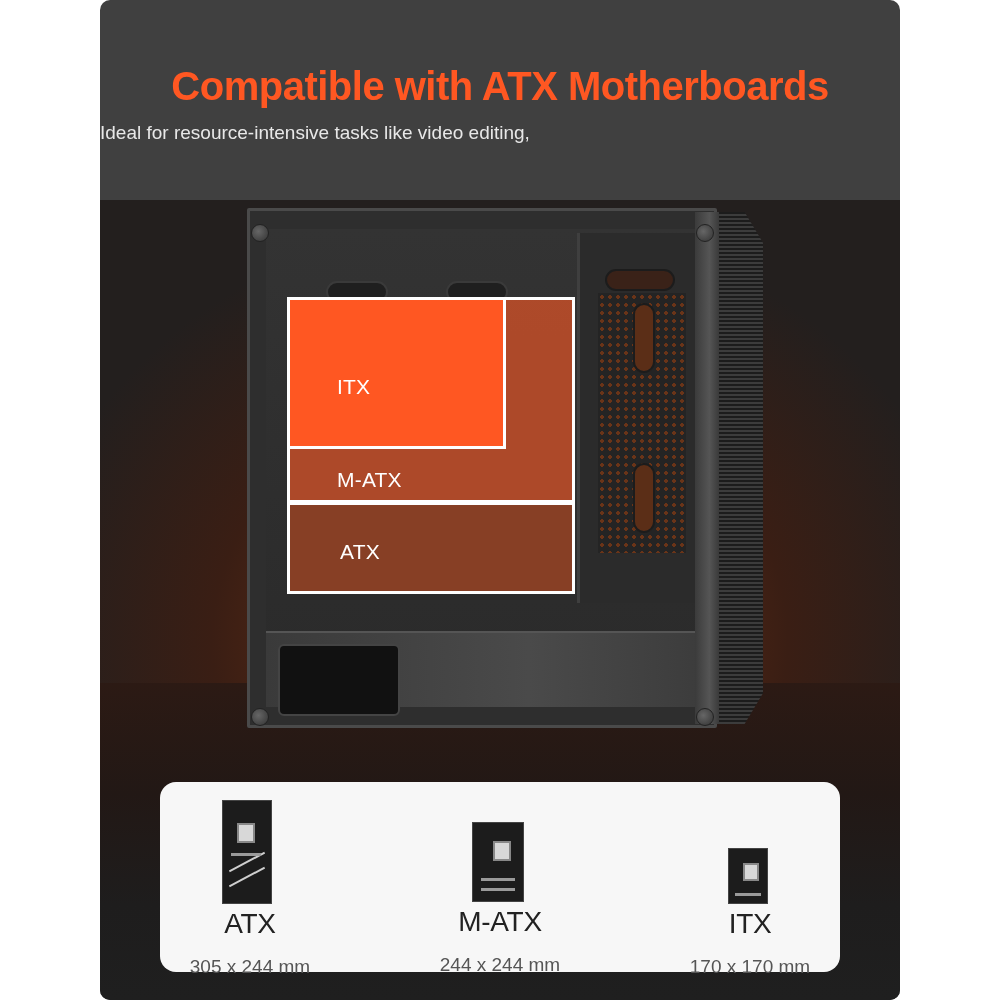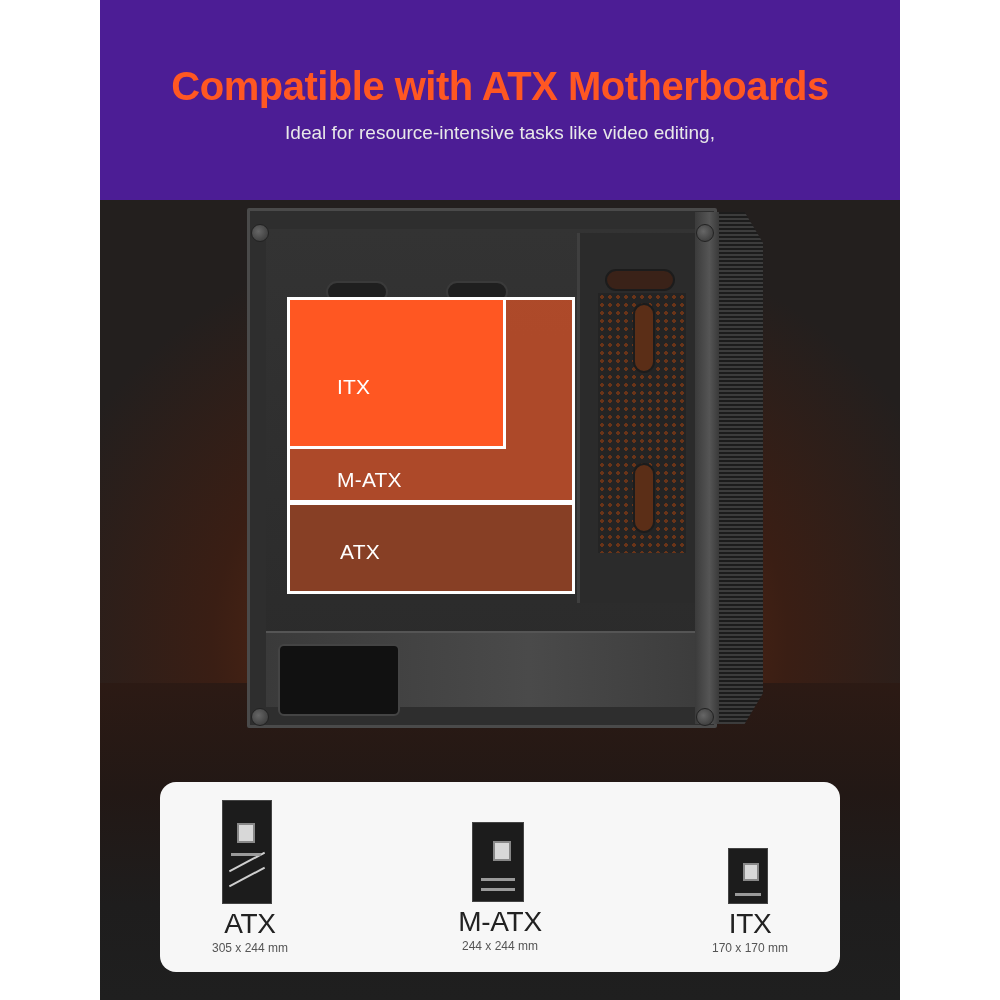--- a/index.html
+++ b/index.html
@@ -1,37 +1,37 @@
 <!DOCTYPE html>
 <html><head>
 <meta charset="utf-8">
 <style>
   * { box-sizing: border-box; margin: 0; padding: 0; }
   html, body { width: 1000px; height: 1000px; background: #ffffff; overflow: hidden; }
   body { position: relative; font-family: "Liberation Sans", "DejaVu Sans", sans-serif; }
 
   .panel {
     position: absolute; left: 100px; top: 0; width: 800px; height: 1000px;
-    background: #4c1d95; overflow: hidden;
+    background: #404040; overflow: hidden; border-radius: 10px;
   }
   .glow {
     position: absolute; left: 0; top: 200px; width: 800px; height: 483px;
     background: radial-gradient(ellipse 480px 420px at 400px 440px, #7a3a17 0%, #5a2a14 30%, #3a1e14 60%, #231f1e 100%);
   }
   .floor {
     position: absolute; left: 0; top: 683px; width: 800px; height: 317px;
     background: linear-gradient(to bottom, #2c1a14 0%, #221815 35%, #1e1d1d 70%, #1f1f1f 100%);
   }
 
   .title {
     position: absolute; left: 0; top: 64px; width: 800px; text-align: center;
     color: #ff5722; font-weight: 700; font-size: 40px; letter-spacing: -0.5px;
   }
   .subtitle {
-    position: absolute; left: 0; top: 119px; width: 800px; text-align: center;
+    position: absolute; left: 0; top: 119px; width: 800px; text-align: left;
     color: #e8e8e8; font-size: 19px; line-height: 27px;
   }
 
   
   .case { position: absolute; left: 147px; top: 208px; width: 520px; height: 535px; }
   .case-frame {
     position: absolute; left: 0; top: 0; width: 470px; height: 520px;
     background: #2e2e2e; border: 3px solid #4a4a4a; border-radius: 2px;
   }
   .case-inner {
@@ -119,21 +119,21 @@
   .board-img .slot {
     position: absolute; height: 3px; background: #9a9a9a;
   }
   .board-img .stripe {
     position: absolute; height: 2px; background: #cfcfcf; transform: rotate(-28deg);
   }
   .board-name {
     font-size: 28px; color: #222; margin-top: 4px; letter-spacing: -0.3px;
   }
   .board-size {
-    font-size: 12px; color: #555; margin-top: 1px;
+    font-size: 19px; color: #555; margin-top: 16px;
   }
 </style>
 </head>
 <body>
 
 <div class="panel">
   <div class="glow"></div>
   <div class="floor"></div>
 
   <h1 class="title">Compatible with ATX Motherboards</h1>

